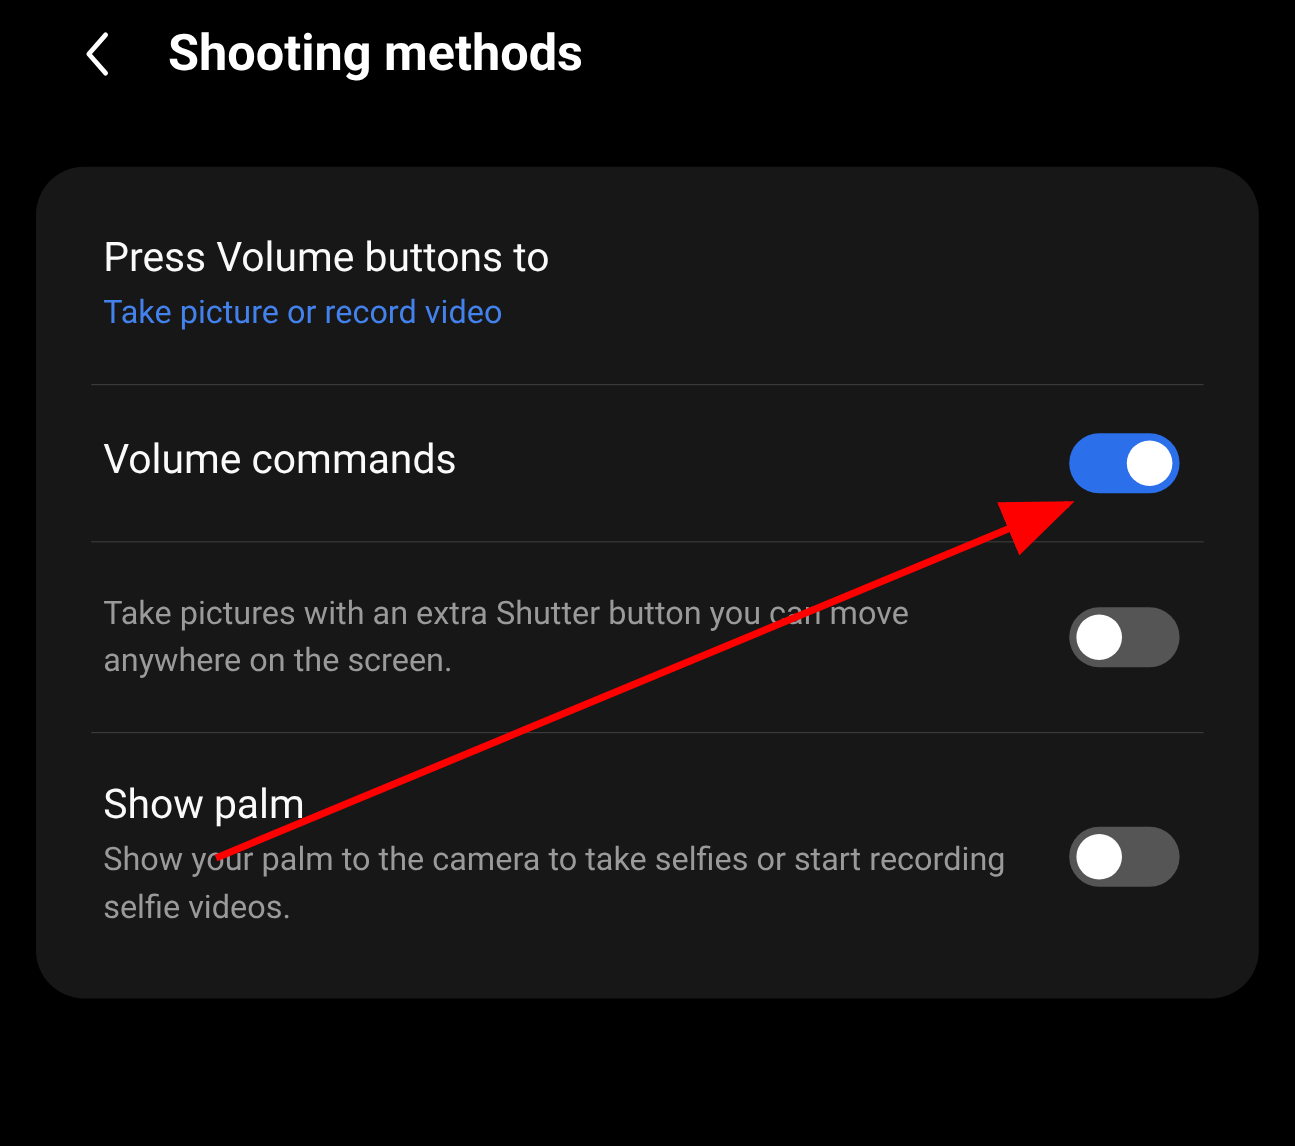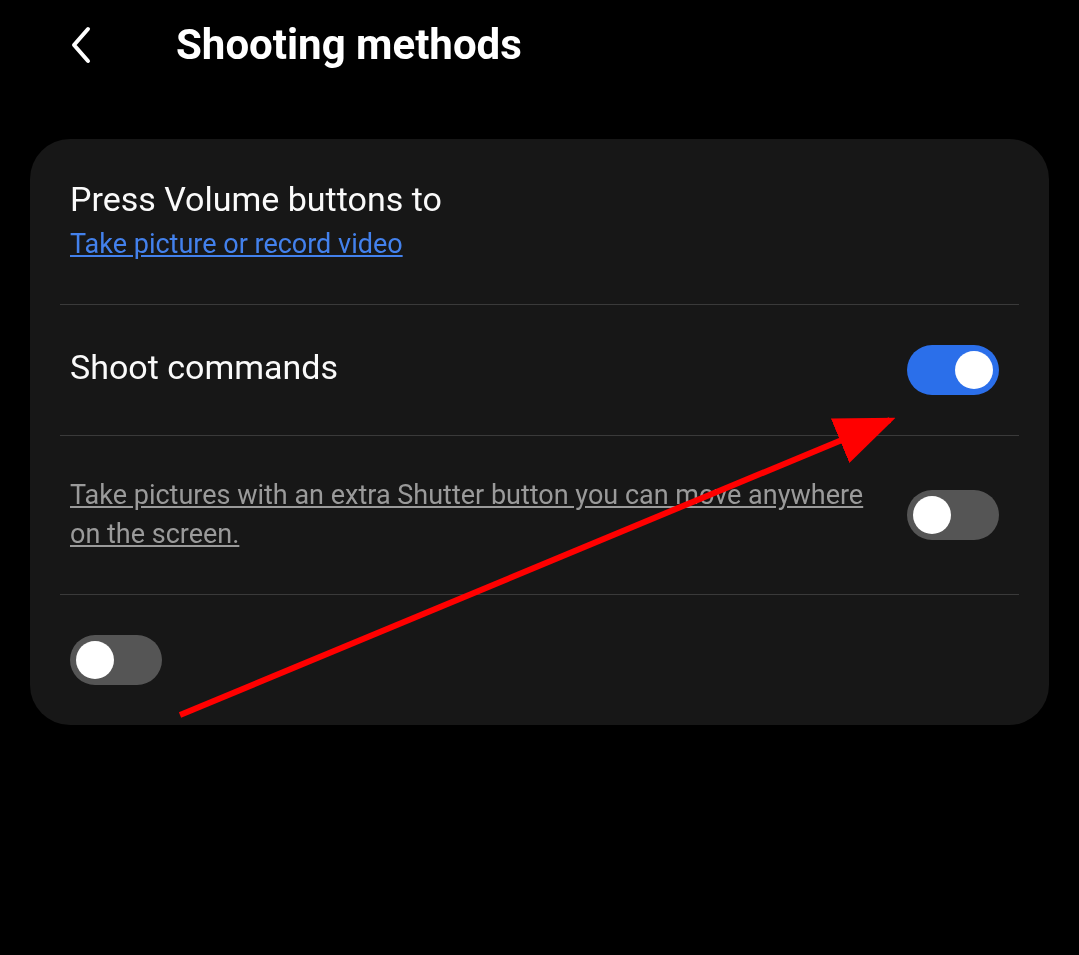--- a/index.html
+++ b/index.html
@@ -31,27 +31,26 @@
     cursor: pointer;
   }
   .back-icon svg {
     width: 28px;
     height: 40px;
   }
   .page-title {
     font-size: 42px;
     font-weight: 700;
     color: #ffffff;
-    margin-left: 36px;
   }
   .panel {
     background: #171717;
     border-radius: 40px;
     margin: 40px 30px 0 30px;
-    padding: 0;
+    padding: 16px;
     overflow: hidden;
   }
   .setting-row {
     padding: 40px 50px 40px 40px;
     display: flex;
     align-items: center;
     justify-content: space-between;
     gap: 40px;
   }
   .setting-text {
@@ -62,21 +61,20 @@
     font-size: 34px;
     font-weight: 400;
     color: #fafafa;
     margin-bottom: 6px;
   }
   .setting-subtitle {
     font-size: 27px;
     font-weight: 400;
     color: #9a9a9a;
     line-height: 1.45;
-    text-decoration: underline;
   }
   .setting-subtitle.accent {
     color: #4381ec;
   }
   .divider {
     height: 1px;
     background: #3a3a3a;
     margin: 0 30px;
   }
   .toggle {
@@ -131,41 +129,45 @@
     <div class="setting-text">
       <div class="setting-title">Press Volume buttons to</div>
       <div class="setting-subtitle accent">Take picture or record video</div>
     </div>
   </div>
 
   <div class="divider"></div>
 
   <div class="setting-row">
     <div class="setting-text">
-      <div class="setting-title">Shoot commands</div>
+      <div class="setting-title">Volume commands</div>
     </div>
     <div class="toggle on">
       <div class="toggle-knob"></div>
     </div>
   </div>
 
   <div class="divider"></div>
 
   <div class="setting-row">
     <div class="setting-text">
       <div class="setting-subtitle">Take pictures with an extra Shutter button you can move anywhere on the screen.</div>
     </div>
     <div class="toggle off">
       <div class="toggle-knob"></div>
     </div>
   </div>
 
   <div class="divider"></div>
 
   <div class="setting-row">
+    <div class="setting-text">
+      <div class="setting-title">Show palm</div>
+      <div class="setting-subtitle">Show your palm to the camera to take selfies or start recording selfie videos.</div>
+    </div>
     <div class="toggle off">
       <div class="toggle-knob"></div>
     </div>
   </div>
 
 </div>
 
 <svg class="annotation-arrow" style="left:0; top:0;" width="1079" height="955">
   <defs>
     <marker id="arrowhead" markerWidth="10" markerHeight="8" refX="9" refY="4" orient="auto">

